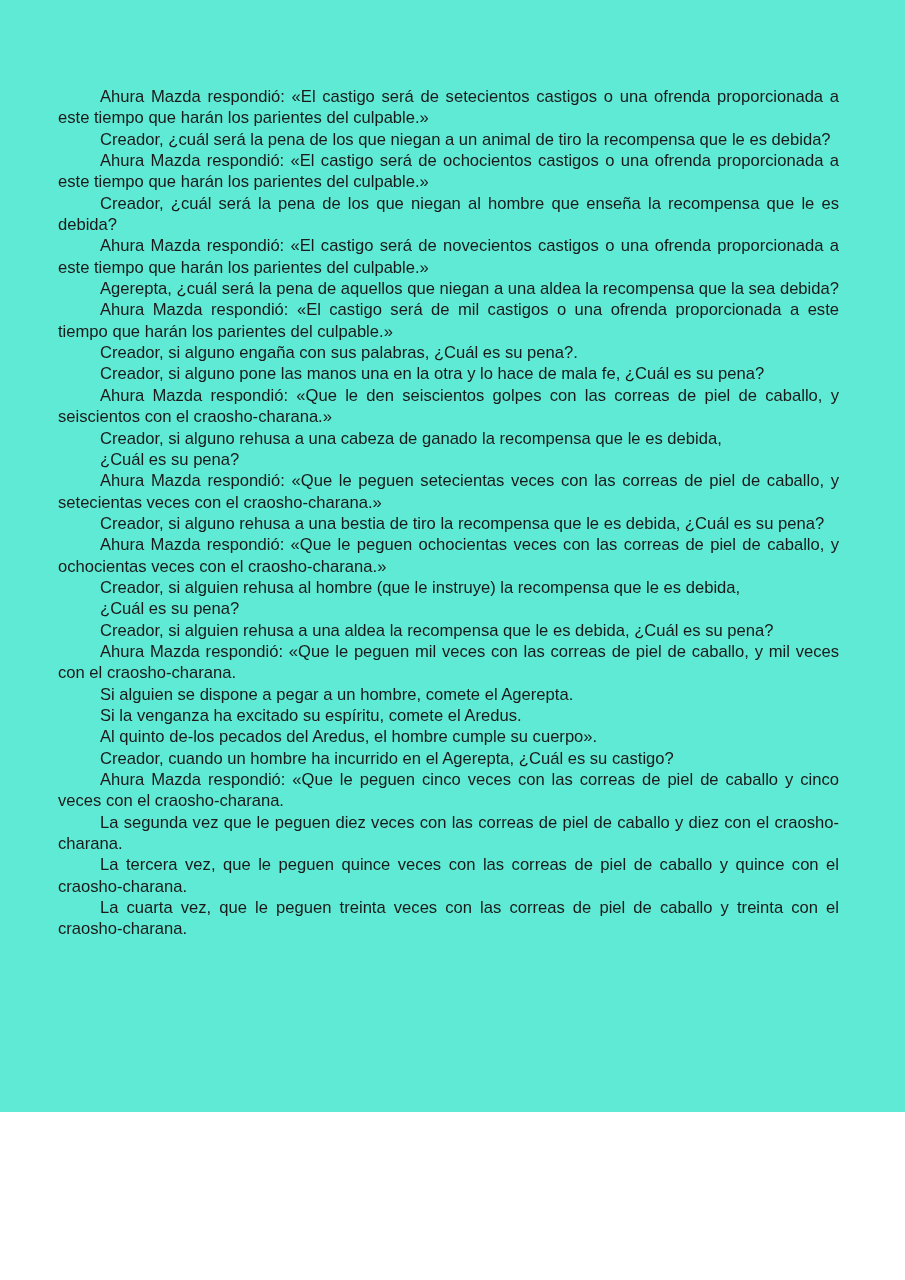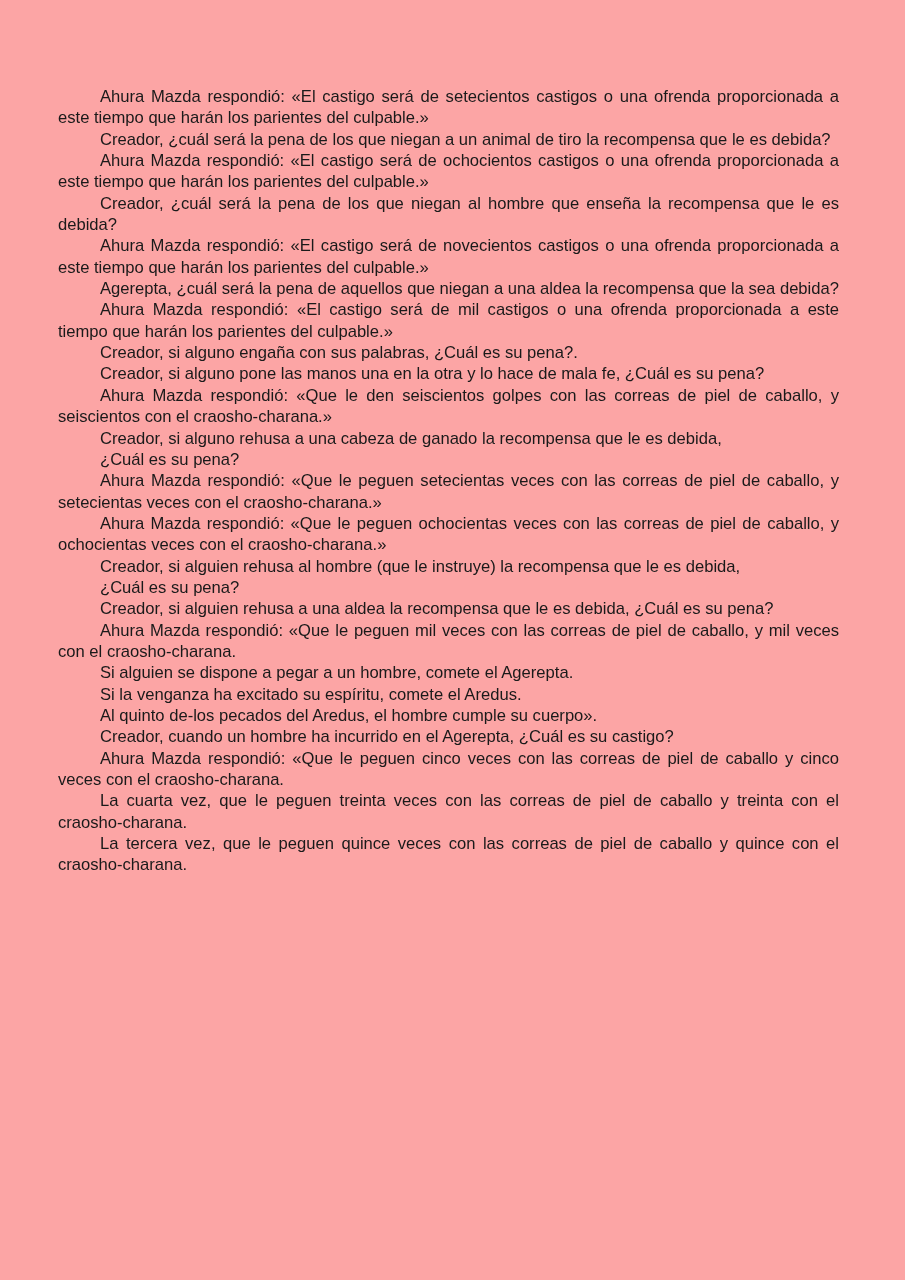--- a/index.html
+++ b/index.html
@@ -3,22 +3,22 @@
 <meta charset="utf-8">
 <style>
   html, body {
     margin: 0;
     padding: 0;
     background: #ffffff;
   }
   .page {
     position: relative;
     width: 905px;
-    height: 1280px;
-    background: #fca5a5;
+    height: 1112px;
+    background: #5eead4;
     overflow: hidden;
   }
   .text-block {
     position: absolute;
     left: 58px;
     top: 86px;
     width: 781px;
     font-family: "Liberation Sans", sans-serif;
     font-size: 16.6px;
     line-height: 21.35px;
@@ -46,26 +46,28 @@
       <p class="para">Creador, ¿cuál será la pena de los que niegan al hombre que enseña la recompensa que le es debida?</p>
       <p class="para">Ahura Mazda respondió: «El castigo será de novecientos castigos o una ofrenda proporcionada a este tiempo que harán los parientes del culpable.»</p>
       <p class="para">Agerepta, ¿cuál será la pena de aquellos que niegan a una aldea la recompensa que la sea debida?</p>
       <p class="para">Ahura Mazda respondió: «El castigo será de mil castigos o una ofrenda proporcionada a este tiempo que harán los parientes del culpable.»</p>
       <p class="para">Creador, si alguno engaña con sus palabras, ¿Cuál es su pena?.</p>
       <p class="para">Creador, si alguno pone las manos una en la otra y lo hace de mala fe, ¿Cuál es su pena?</p>
       <p class="para">Ahura Mazda respondió: «Que le den seiscientos golpes con las correas de piel de caballo, y seiscientos con el craosho-charana.»</p>
       <p class="para">Creador, si alguno rehusa a una cabeza de ganado la recompensa que le es debida,</p>
       <p class="para">¿Cuál es su pena?</p>
       <p class="para">Ahura Mazda respondió: «Que le peguen setecientas veces con las correas de piel de caballo, y setecientas veces con el craosho-charana.»</p>
+      <p class="para">Creador, si alguno rehusa a una bestia de tiro la recompensa que le es debida, ¿Cuál es su pena?</p>
       <p class="para">Ahura Mazda respondió: «Que le peguen ochocientas veces con las correas de piel de caballo, y ochocientas veces con el craosho-charana.»</p>
       <p class="para">Creador, si alguien rehusa al hombre (que le instruye) la recompensa que le es debida,</p>
       <p class="para">¿Cuál es su pena?</p>
       <p class="para">Creador, si alguien rehusa a una aldea la recompensa que le es debida, ¿Cuál es su pena?</p>
       <p class="para">Ahura Mazda respondió: «Que le peguen mil veces con las correas de piel de caballo, y mil veces con el craosho-charana.</p>
       <p class="para">Si alguien se dispone a pegar a un hombre, comete el Agerepta.</p>
       <p class="para">Si la venganza ha excitado su espíritu, comete el Aredus.</p>
       <p class="para">Al quinto de-los pecados del Aredus, el hombre cumple su cuerpo».</p>
       <p class="para">Creador, cuando un hombre ha incurrido en el Agerepta, ¿Cuál es su castigo?</p>
       <p class="para">Ahura Mazda respondió: «Que le peguen cinco veces con las correas de piel de caballo y cinco veces con el craosho-charana.</p>
+      <p class="para">La segunda vez que le peguen diez veces con las correas de piel de caballo y diez con el craosho-charana.</p>
+      <p class="para">La tercera vez, que le peguen quince veces con las correas de piel de caballo y quince con el craosho-charana.</p>
       <p class="para">La cuarta vez, que le peguen treinta veces con las correas de piel de caballo y treinta con el craosho-charana.</p>
-      <p class="para">La tercera vez, que le peguen quince veces con las correas de piel de caballo y quince con el craosho-charana.</p>
     </div>
 </div>
 
 </body></html>

